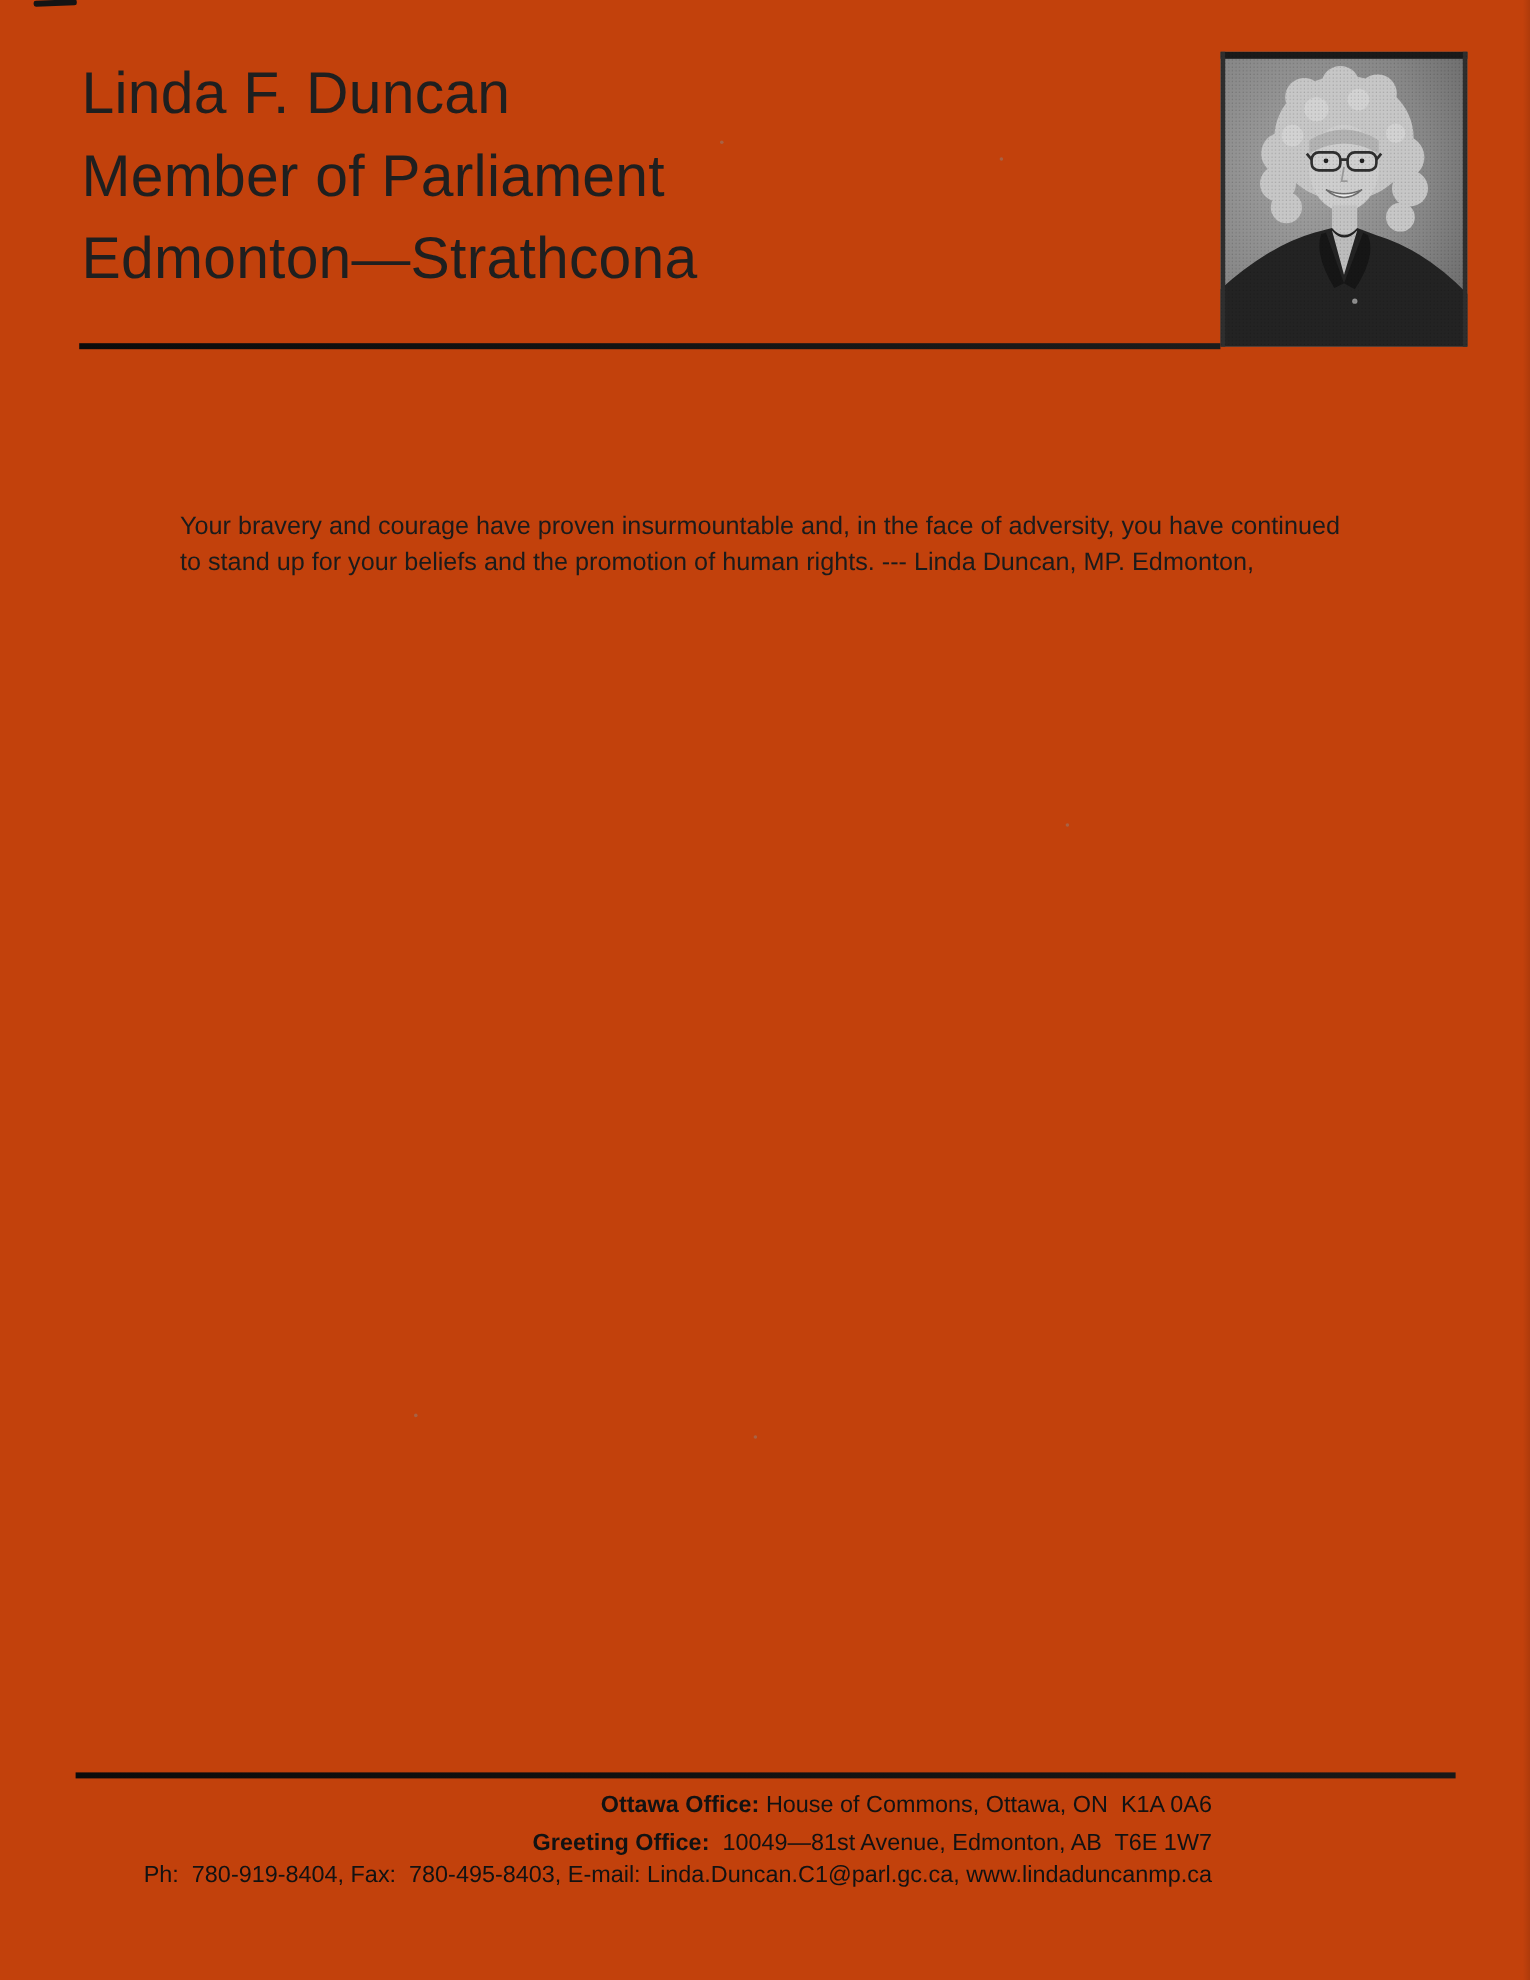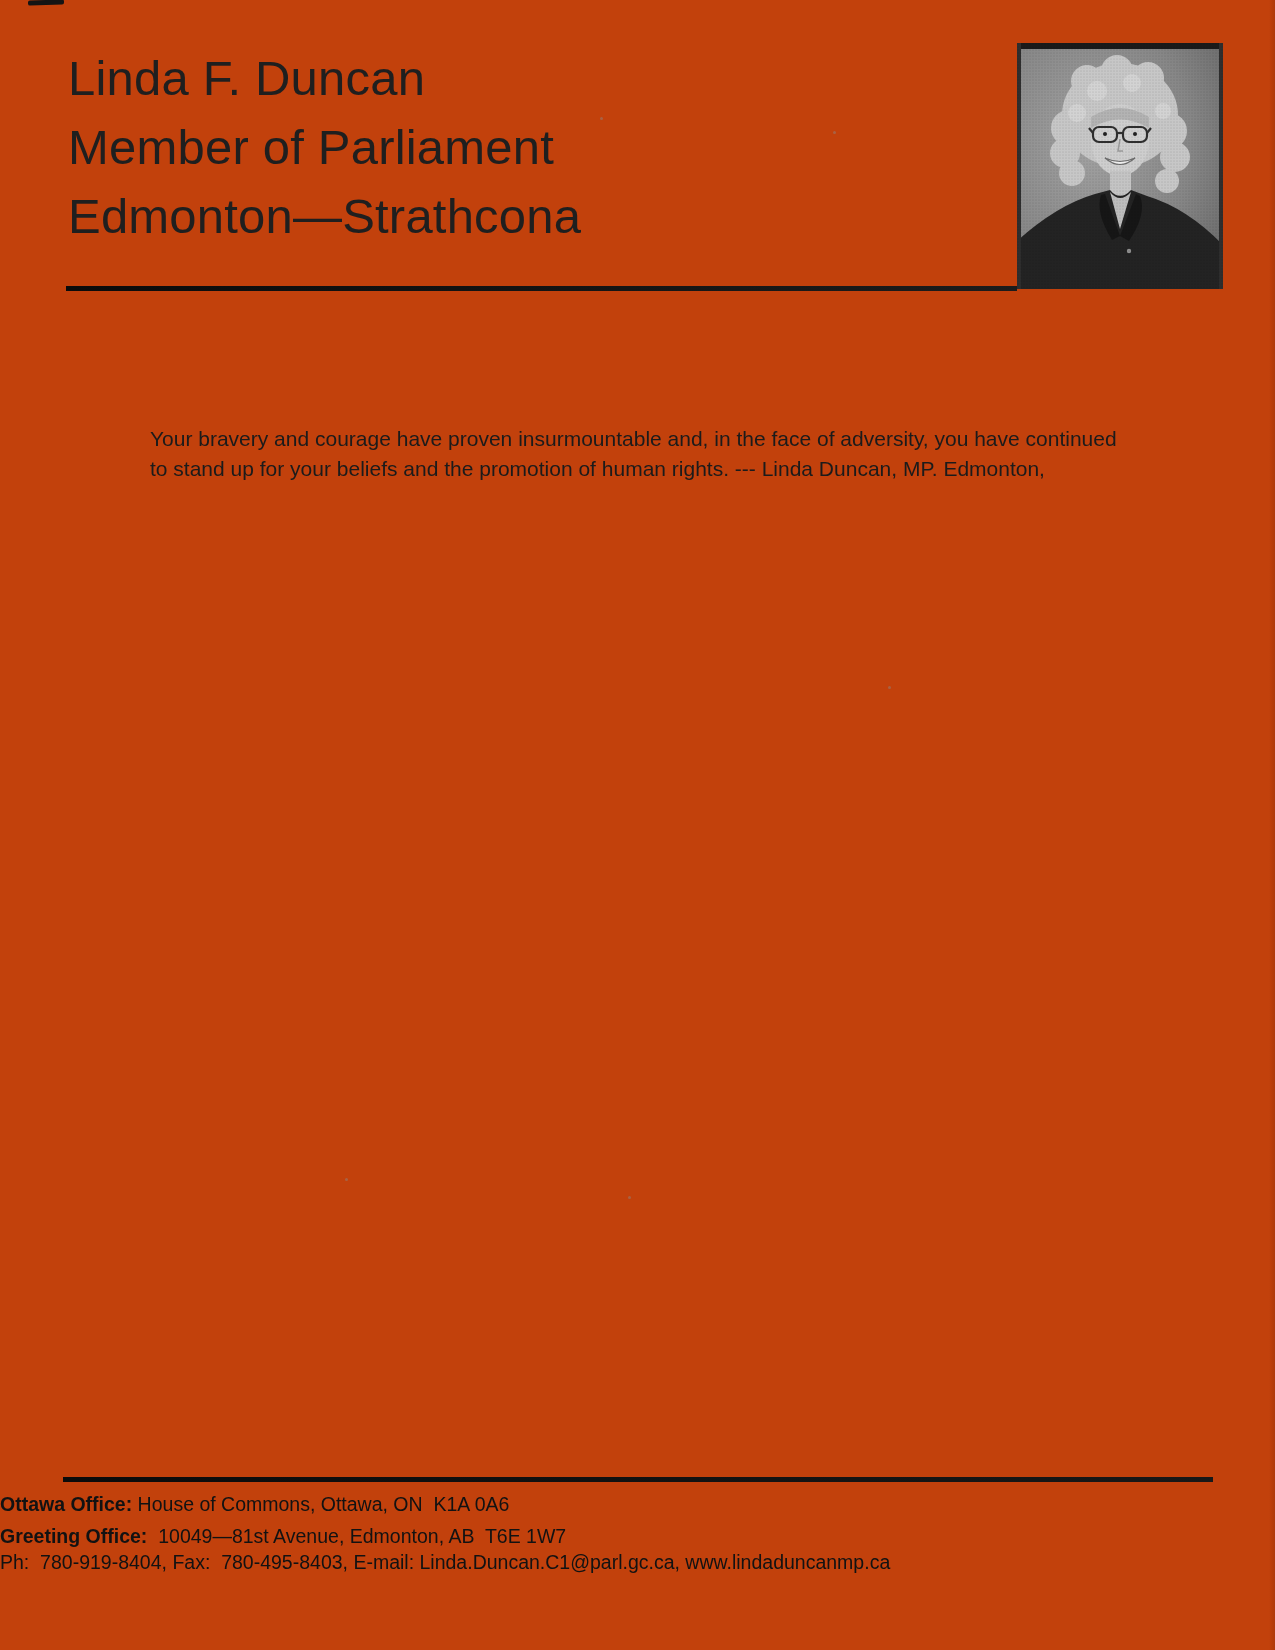--- a/index.html
+++ b/index.html
@@ -34,21 +34,21 @@
   .portrait { position: absolute; left: 1017px; top: 43px; width: 206px; height: 246px; }
   .portrait svg { display: block; width: 100%; height: 100%; }
 
   
   .body-paragraph { position: absolute; left: 150px; top: 424px; width: 1000px; }
   .body-line { font-size: 21px; line-height: 30px; color: #1b1b1b; white-space: pre-wrap; }
 
   
   .footer-rule { position: absolute; left: 63px; top: 1477px; width: 1150px; height: 5px;
     background: linear-gradient(to right, #0b0b0b, #181818); }
-  .footer-block { position: absolute; left: 0; top: 1491px; width: 1010px; text-align: left; color: #121212; }
+  .footer-block { position: absolute; left: 0; top: 1491px; width: 1010px; text-align: right; color: #121212; }
   .footer-line { font-size: 19.5px; line-height: 26px; white-space: pre-wrap; }
   .office-label { font-weight: bold; }
   .office-gap { height: 6px; }
 </style>
 </head>
 <body>
 
 <div class="page">
 
   <div class="artifact-dash"></div>

